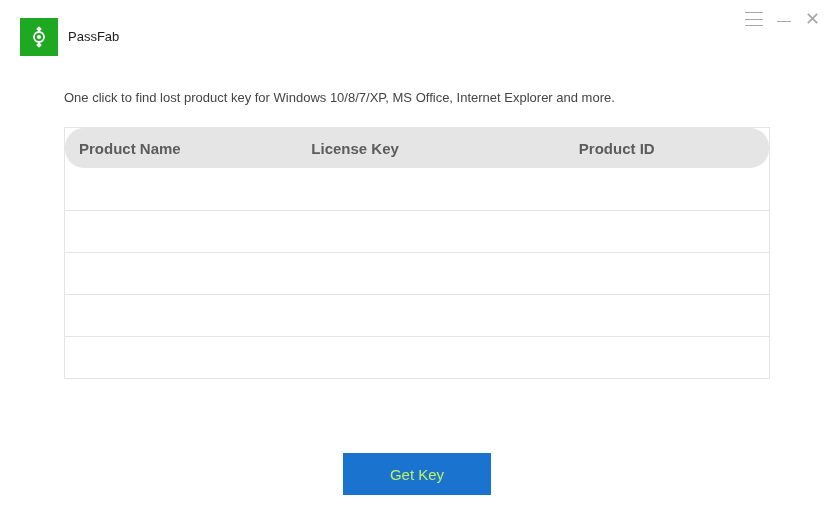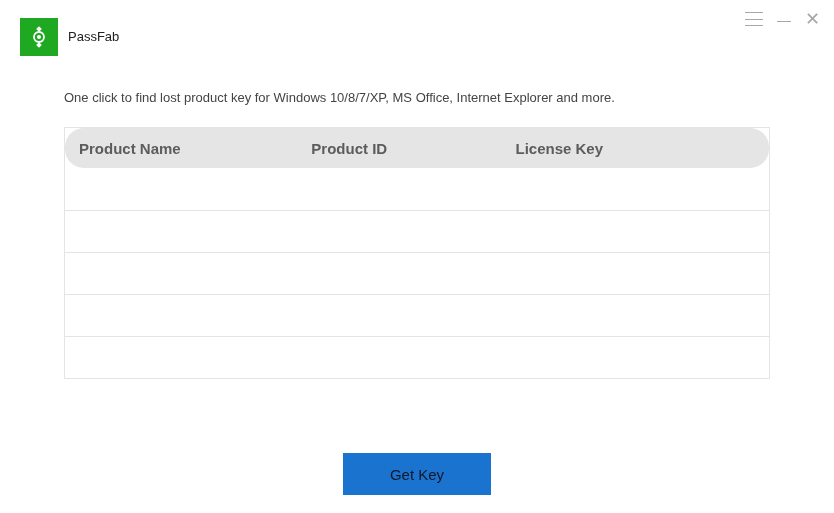--- a/index.html
+++ b/index.html
@@ -126,21 +126,21 @@
     .footer {
       position: absolute;
       left: 0;
       right: 0;
       bottom: 18px;
       display: flex;
       justify-content: center;
     }
     .get-key-btn {
       background: #1b73d0;
-      color: #0f172a;
+      color: #bef264;
       font-size: 15px;
       border: none;
       width: 148px;
       height: 42px;
       cursor: pointer;
     }
   </style>
 </head>
 <body>
 
@@ -167,22 +167,22 @@
     <div class="app-name">PassFab</div>
   </div>
 </div>
 
 <div class="content">
   <div class="description">One click to find lost product key for Windows 10/8/7/XP, MS Office, Internet Explorer and more.</div>
 
   <div class="table">
     <div class="thead">
       <div class="th col-product">Product Name</div>
+      <div class="th col-license">License Key</div>
       <div class="th col-id">Product ID</div>
-      <div class="th col-license">License Key</div>
     </div>
     <div class="tbody" id="tbody">
         <div class="row"></div>
         <div class="row"></div>
         <div class="row"></div>
         <div class="row"></div>
         <div class="row"></div>
       </div>
   </div>
 </div>

